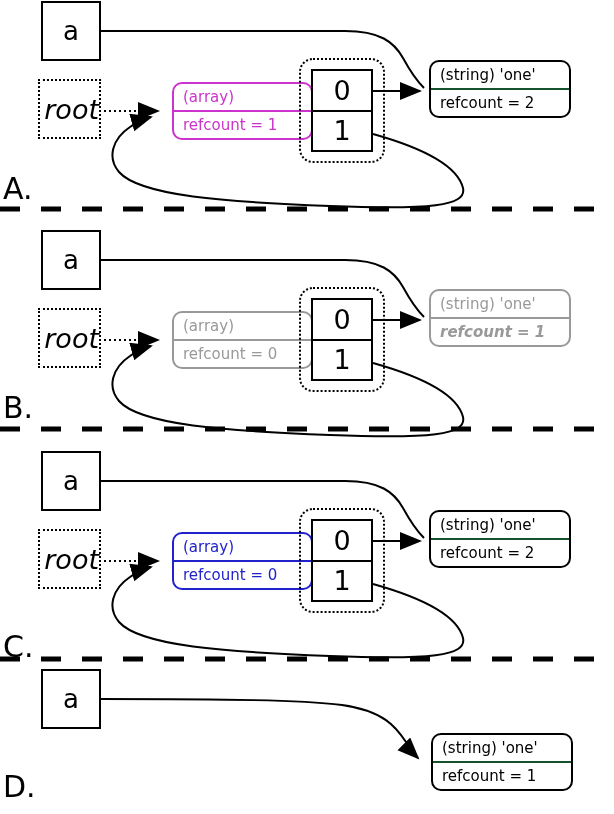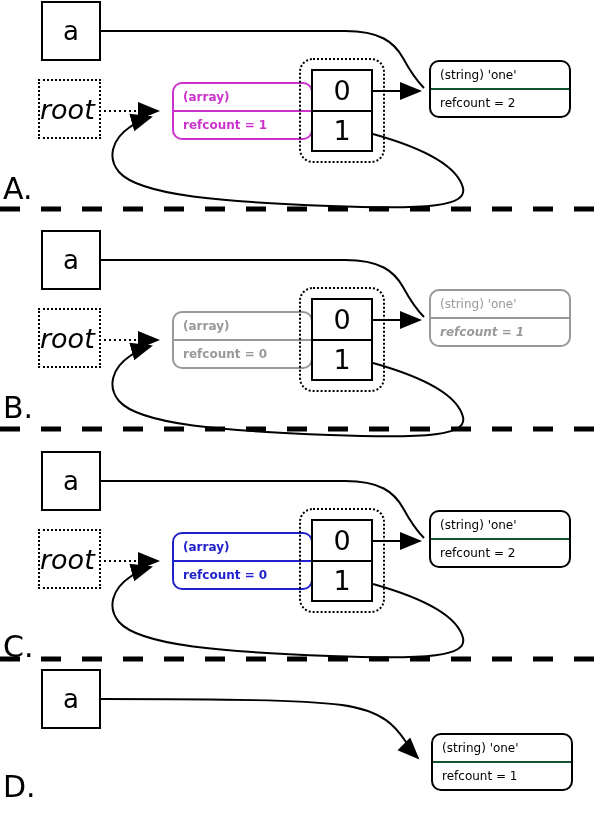--- a/index.html
+++ b/index.html
@@ -8,33 +8,33 @@
     font-family:"DejaVu Sans","Liberation Sans",sans-serif;color:#000;
   }
   .arrows{position:absolute;left:0;top:0;z-index:0;pointer-events:none;}
   .sqbox{
     position:absolute;width:60px;height:60px;border:2px solid #000;background:#fff;
     display:flex;align-items:center;justify-content:center;font-size:26px;
     box-sizing:border-box;z-index:4;
   }
   .rootbox{
     position:absolute;width:63px;height:60px;border:2px dotted #000;background:#fff;
-    display:flex;align-items:center;justify-content:flex-start;font-size:27px;font-style:italic;
+    display:flex;align-items:center;justify-content:flex-end;font-size:27px;font-style:italic;
     box-sizing:border-box;z-index:4;
   }
   .node{
     position:absolute;border:2px solid #000;border-radius:10px;background:#fff;
     display:flex;flex-direction:column;box-sizing:border-box;
   }
   .node .row{
-    flex:1;display:flex;align-items:center;padding-left:9px;font-size:12px;
+    flex:1;display:flex;align-items:center;padding-left:9px;font-size:15px;
     white-space:nowrap;overflow:hidden;
   }
   .node .row + .row{border-top:2px solid #14532d;}
-  .array-node{width:141px;height:58px;left:172px;z-index:1;font-weight:bold;}
+  .array-node{width:141px;height:58px;left:172px;z-index:1;}
   .string-node{width:142px;height:58px;left:429px;z-index:4;}
   .magenta{border-color:#CC33CC;color:#CC33CC;}
   .magenta .row + .row{border-top-color:#CC33CC;}
   .gray{border-color:#999999;color:#999999;}
   .gray .row + .row{border-top-color:#999999;}
   .blue{border-color:#2222CC;color:#2222CC;}
   .blue .row + .row{border-top-color:#2222CC;}
   .emph{font-style:italic;font-weight:bold;}
   .dotted-container{
     position:absolute;left:299px;width:86px;height:105px;border:2px dotted #000;

